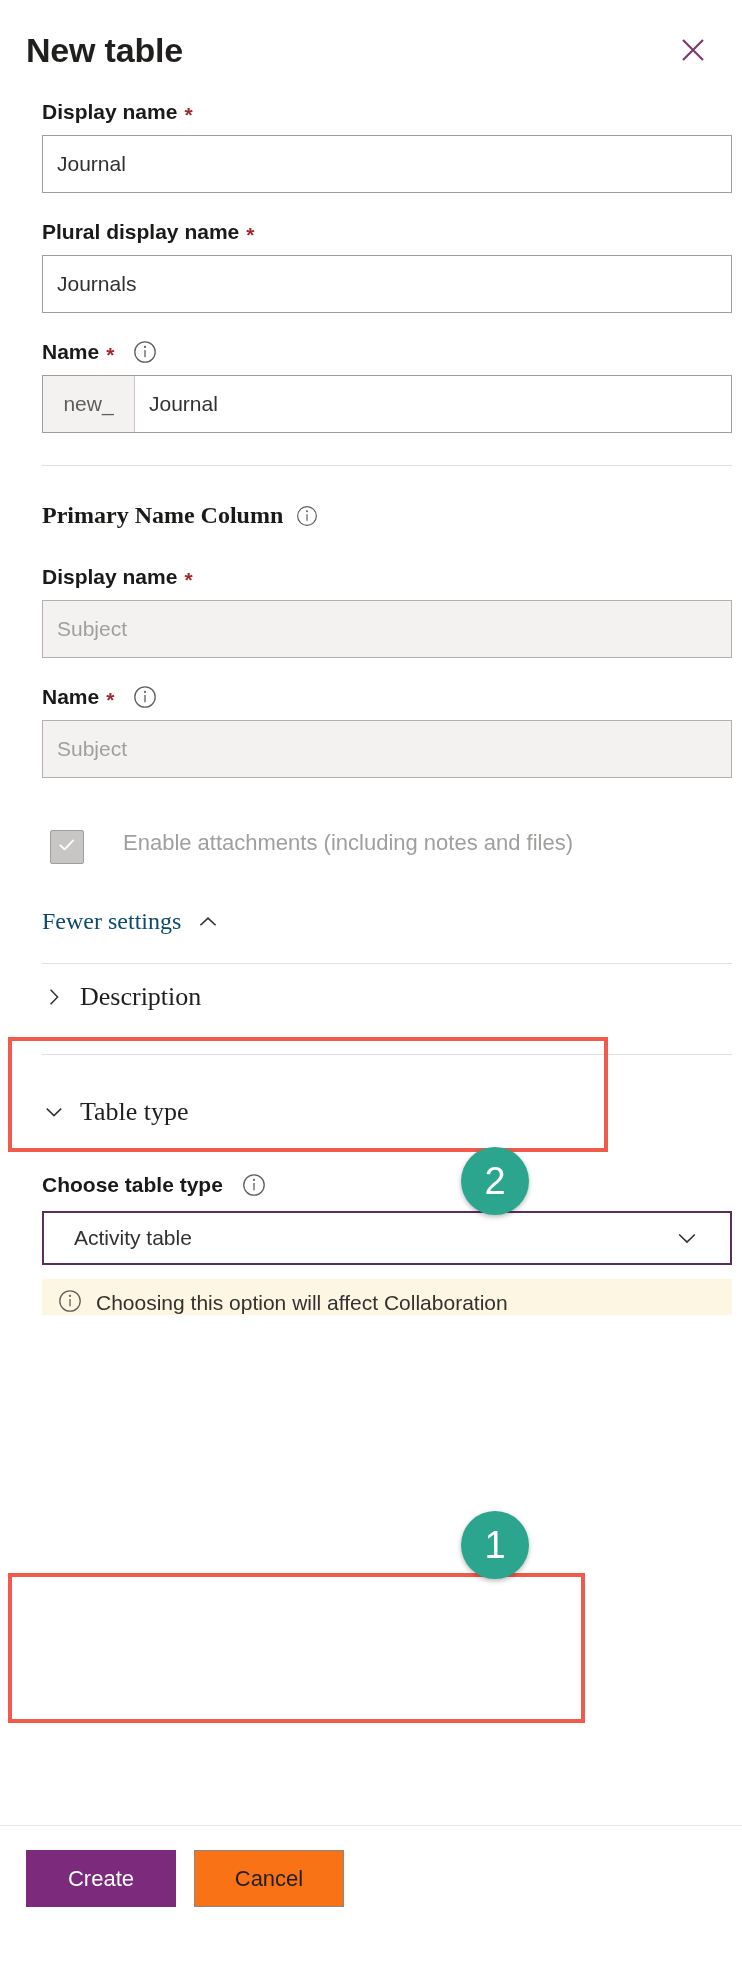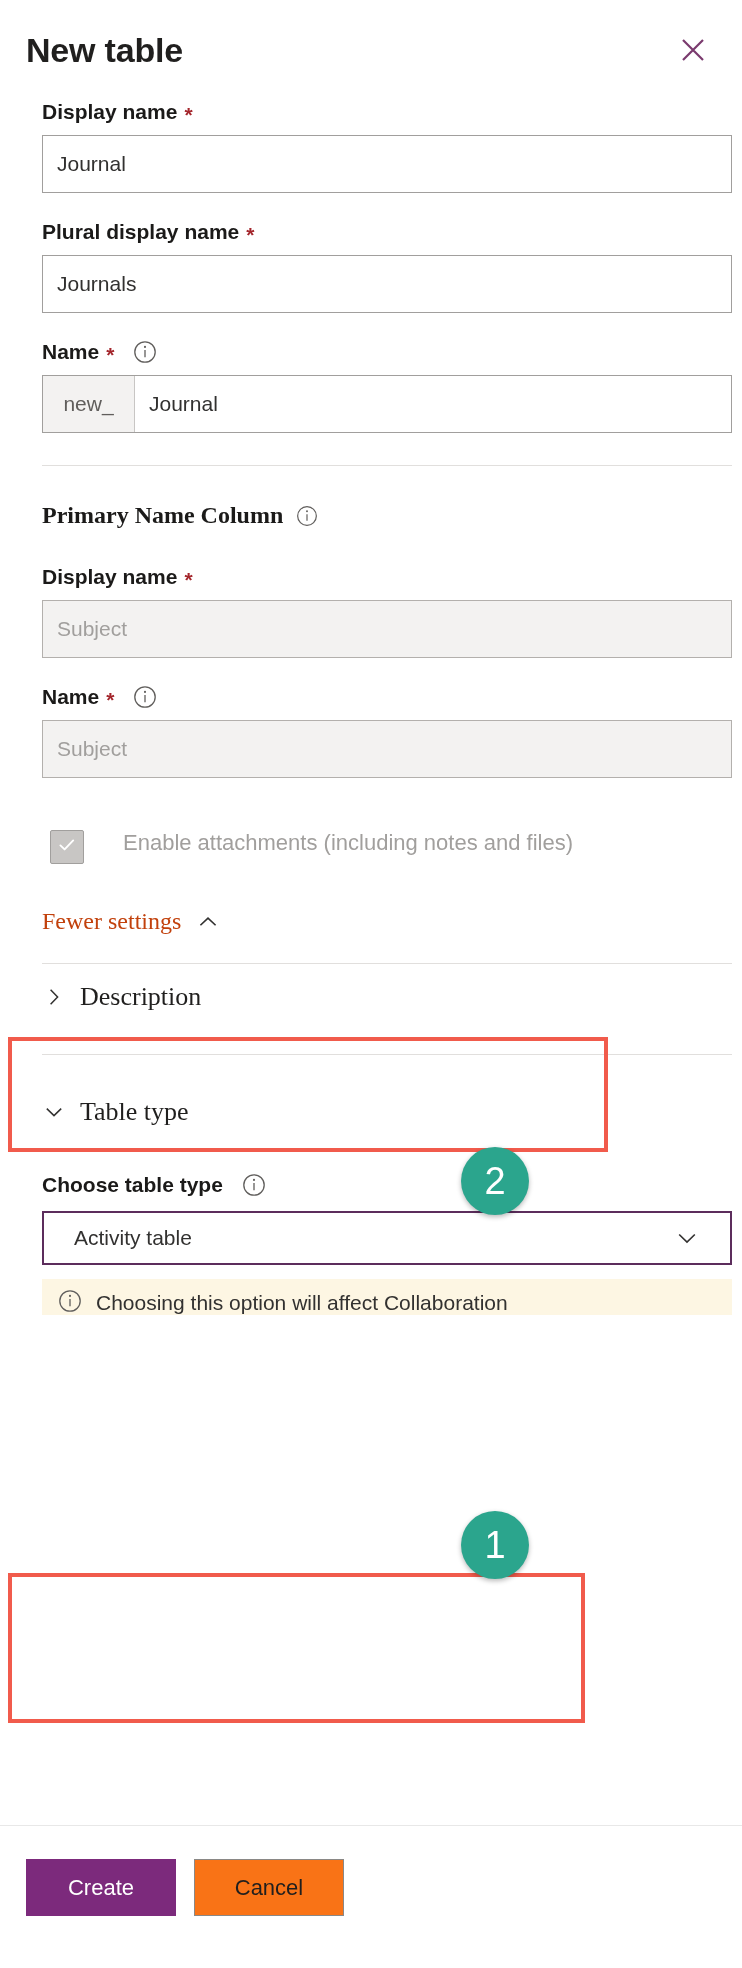--- a/index.html
+++ b/index.html
@@ -177,21 +177,21 @@
     font-size: 26px;
     color: #201f1e;
   }
   .fewer-row {
     display: flex;
     align-items: center;
     gap: 14px;
     cursor: pointer;
     font-family: "Liberation Serif", serif;
     font-size: 24px;
-    color: #c2410c;
+    color: #0c4a6e;
     margin-top: 38px;
   }
   .chev { display: inline-flex; }
 
   
   .dropdown {
     width: 100%;
     height: 54px;
     border: 2px solid #5c2d5c;
     background: #ffffff;
@@ -252,21 +252,21 @@
   
   .footer {
     position: absolute;
     left: 0; bottom: 0;
     width: 742px;
     height: 143px;
     background: #ffffff;
     border-top: 1px solid #e8e8e8;
     display: flex;
     align-items: flex-start;
-    padding: 33px 0 0 26px;
+    padding: 24px 0 0 26px;
     gap: 18px;
     z-index: 10;
   }
   .btn {
     height: 57px;
     min-width: 150px;
     font-size: 22px;
     font-family: "Liberation Sans", sans-serif;
     cursor: pointer;
     padding: 0 22px;

